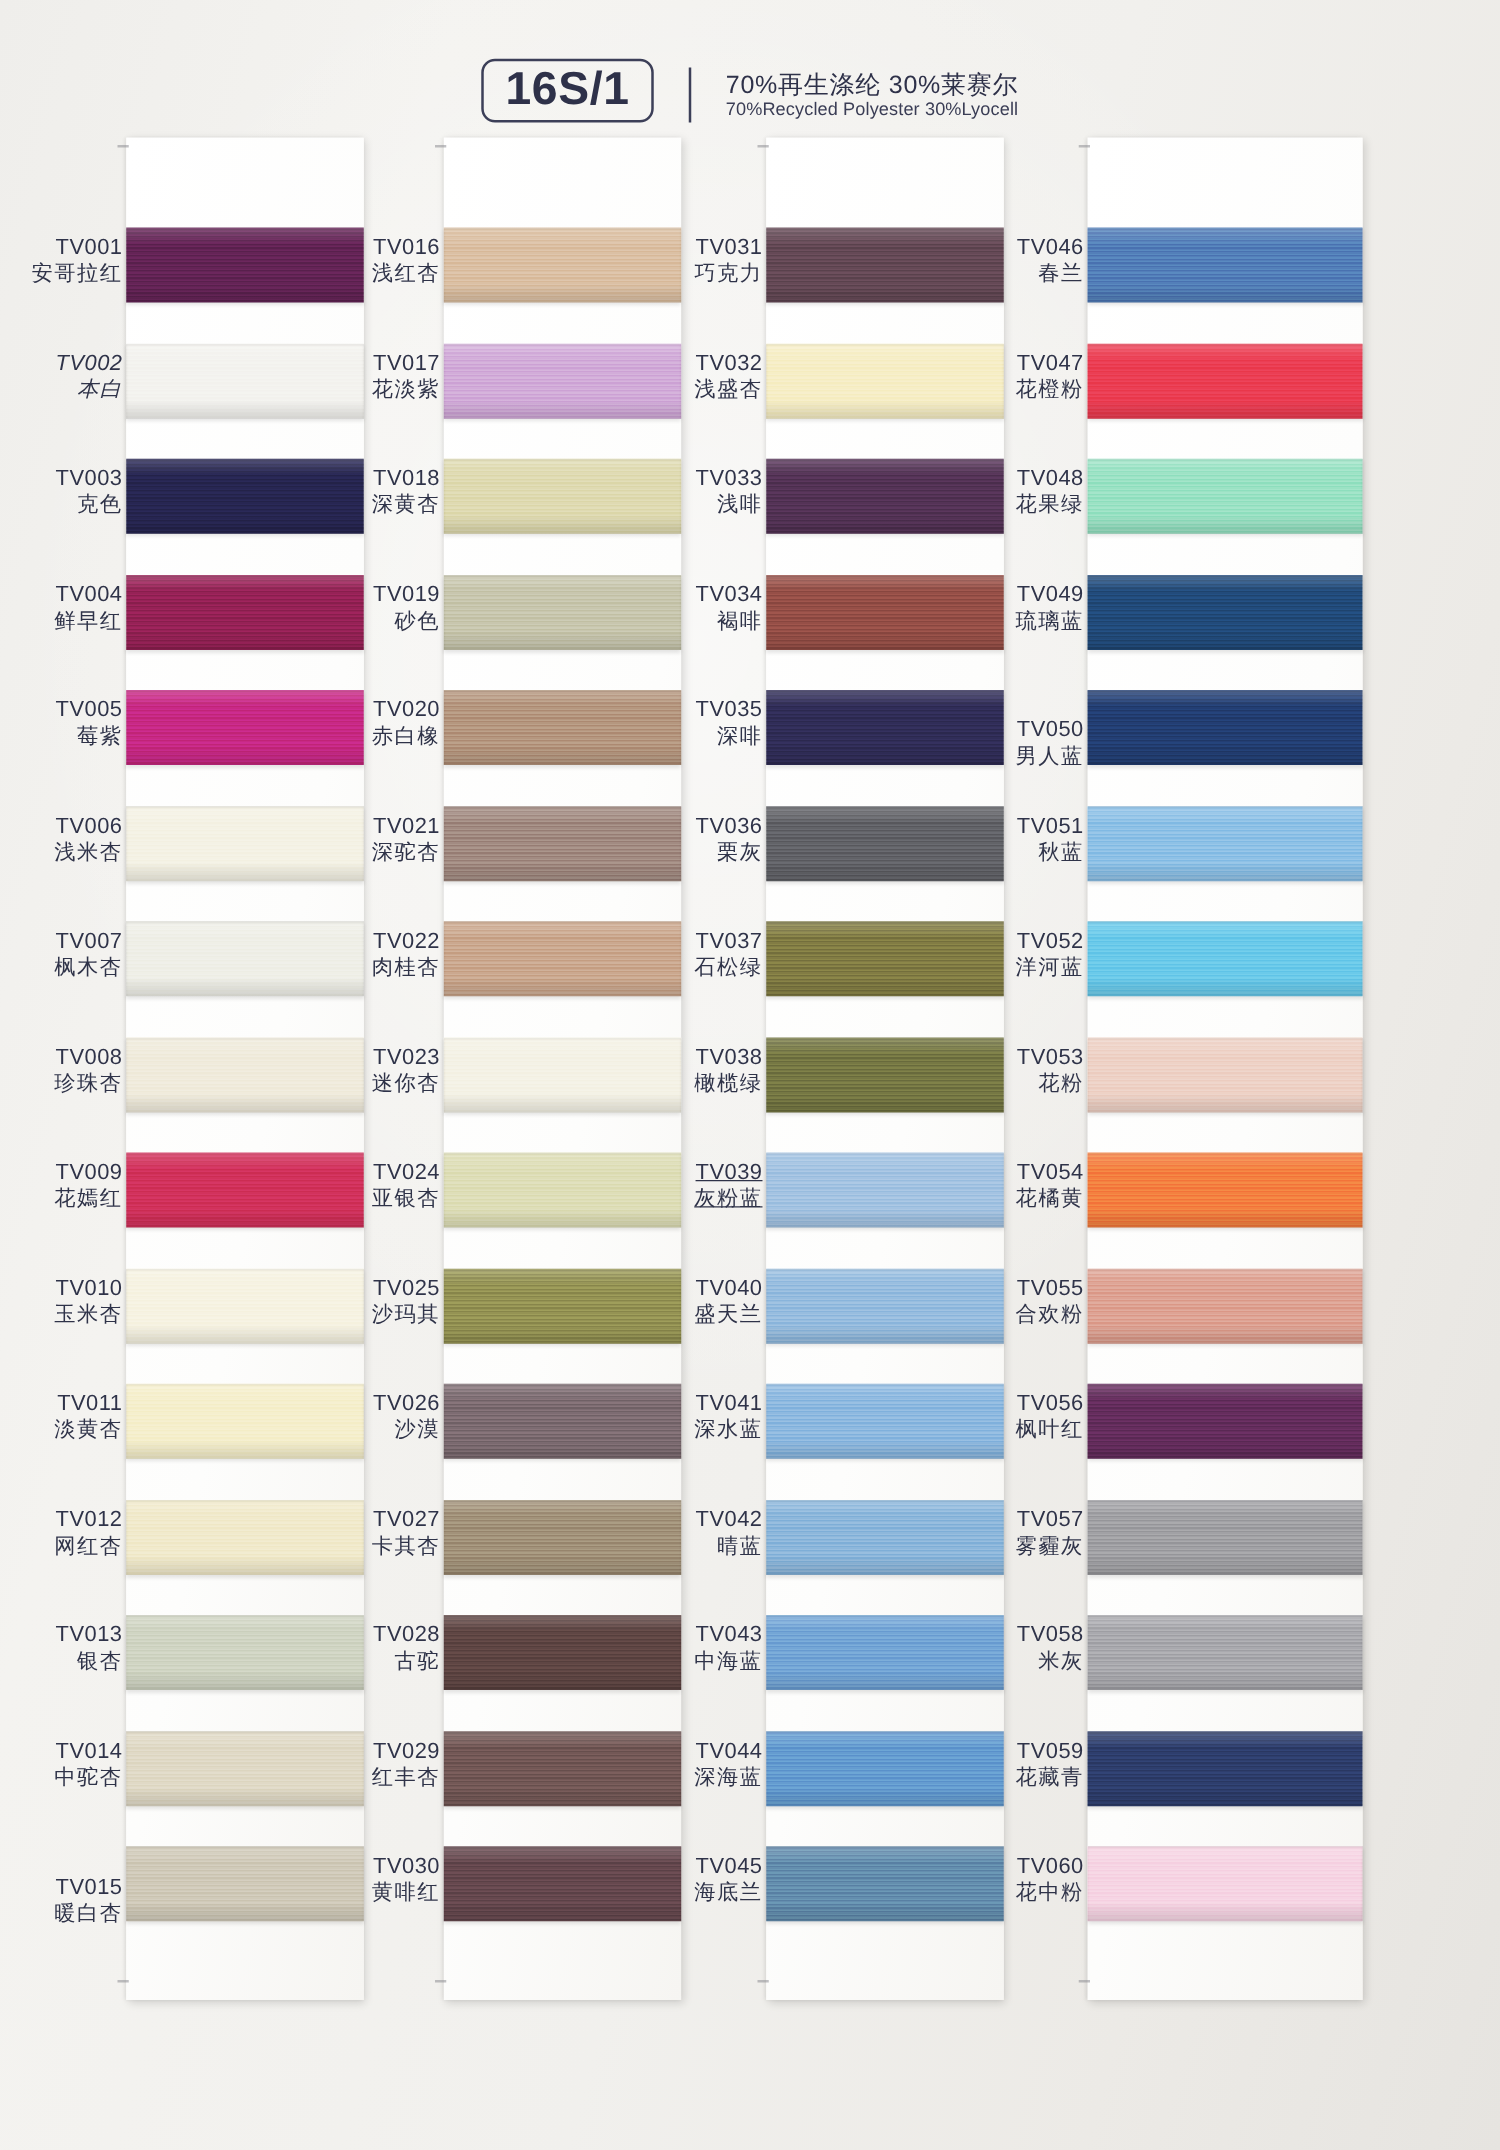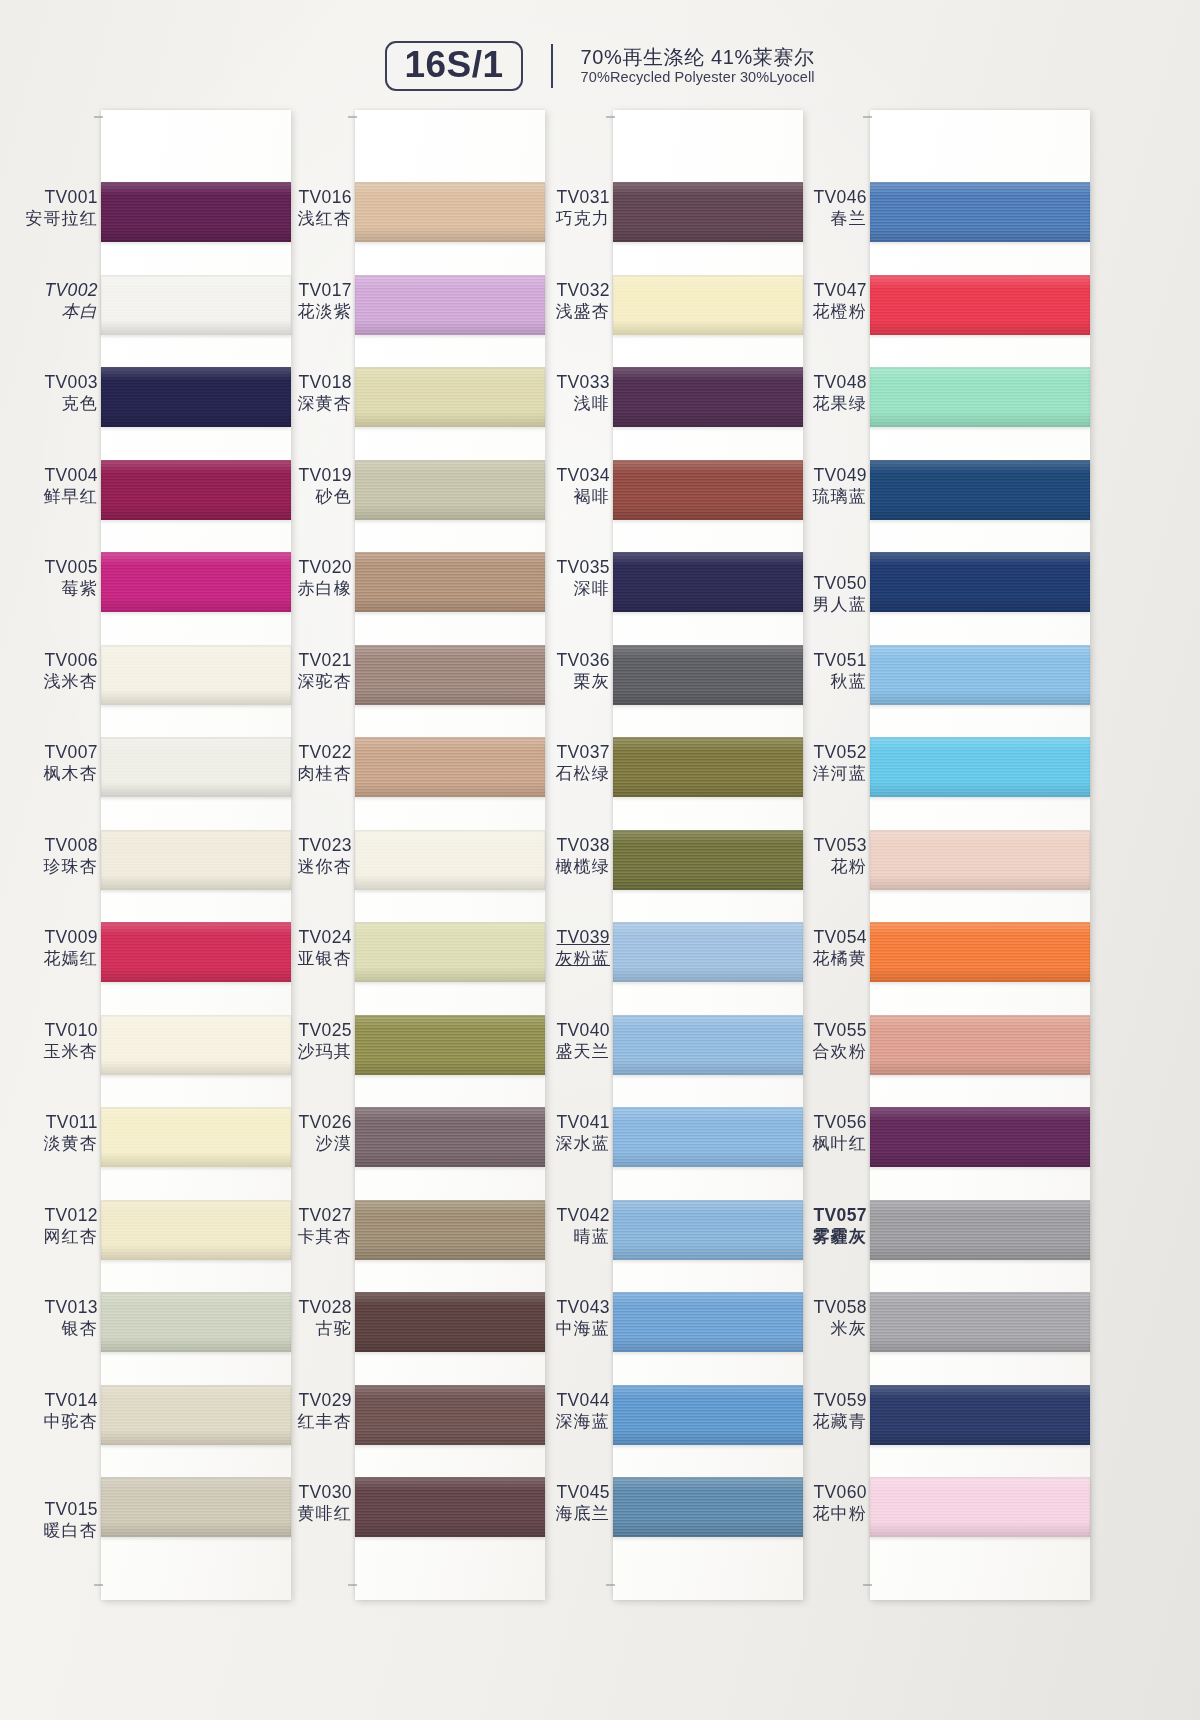--- a/index.html
+++ b/index.html
@@ -15,21 +15,21 @@
     position:absolute;inset:0;
     background:
       radial-gradient(ellipse 70% 55% at 46% 30%, rgba(255,255,255,.55), rgba(255,255,255,0) 65%),
       linear-gradient(105deg,#efeeeb 0%,#f4f3f0 22%,#f1f0ed 55%,#eceae6 80%,#e6e4e0 100%);
     pointer-events:none;
   }
 
   
   .header{
     position:absolute;top:34px;left:0;right:0;height:64px;
-    display:flex;align-items:center;justify-content:center;gap:22px;
+    display:flex;align-items:flex-end;justify-content:center;gap:22px;
   }
   .count-badge{
     border:2.5px solid #3c3f58;border-radius:11px;
     padding:3px 17px 5px 17px;
     font-size:37px;font-weight:bold;letter-spacing:.5px;
     color:#2e3149;line-height:1.05;
     font-family:"Liberation Sans","DejaVu Sans",sans-serif;
   }
   .brand-cn{
     font-size:38px;font-weight:bold;color:#2e3149;
@@ -106,21 +106,21 @@
 </style>
 </head>
 <body style="--x: 0;">
 
 <div class="paper-light"></div>
 
 <div class="header">
   <div class="count-badge">16S/1</div>
   <div class="divider-v"></div>
   <div class="compo">
-    <div class="compo-cn">70%再生涤纶  41%莱赛尔</div>
+    <div class="compo-cn">70%再生涤纶  30%莱赛尔</div>
     <div class="compo-en">70%Recycled Polyester 30%Lyocell</div>
   </div>
 </div>
 
 <div class="board">
   <div class="column col0">
     <div class="card"></div>
     <div class="swatches">
         <div class="swatch" title="TV001 安哥拉红" style="top: 72px; height: 60px; background: rgb(93, 33, 80);">
           <div class="tex"></div>
@@ -601,21 +601,21 @@
         <div class="name">花橘黄</div>
       </div>
       <div class="label" style="top: 914.5px;">
         <div class="code">TV055</div>
         <div class="name">合欢粉</div>
       </div>
       <div class="label" style="top: 1007px;">
         <div class="code">TV056</div>
         <div class="name">枫叶红</div>
       </div>
-      <div class="label" style="top: 1099.5px; font-weight: bold;">
+      <div class="label" style="top: 1099.5px;">
         <div class="code">TV057</div>
         <div class="name">雾霾灰</div>
       </div>
       <div class="label" style="top: 1192px;">
         <div class="code">TV058</div>
         <div class="name">米灰</div>
       </div>
       <div class="label" style="top: 1284.5px;">
         <div class="code">TV059</div>
         <div class="name">花藏青</div>

